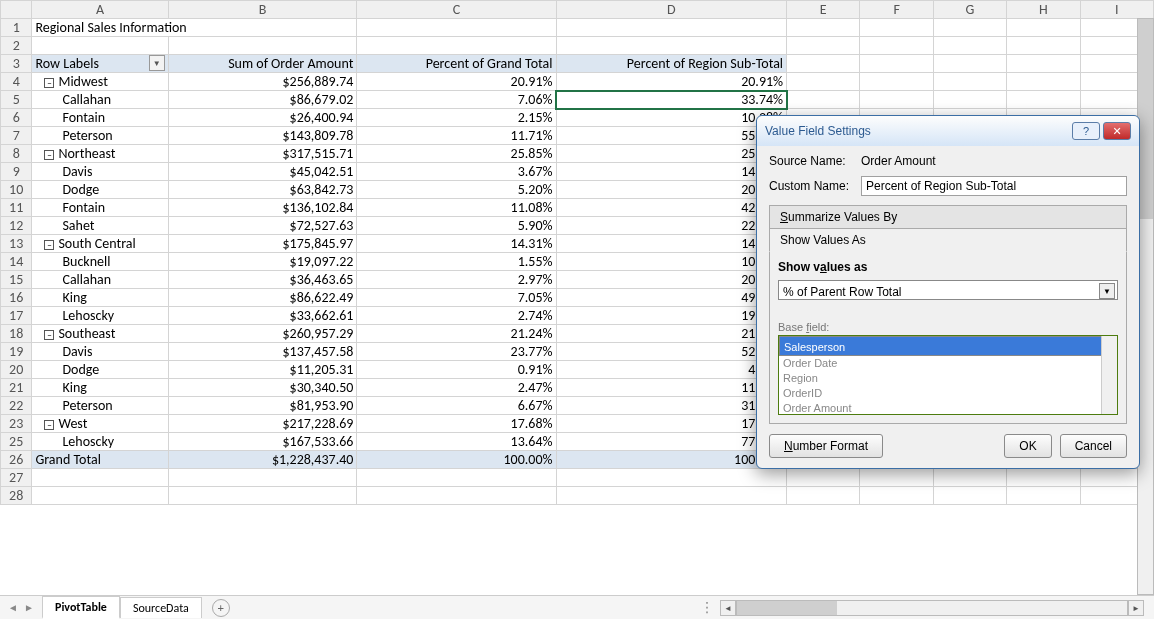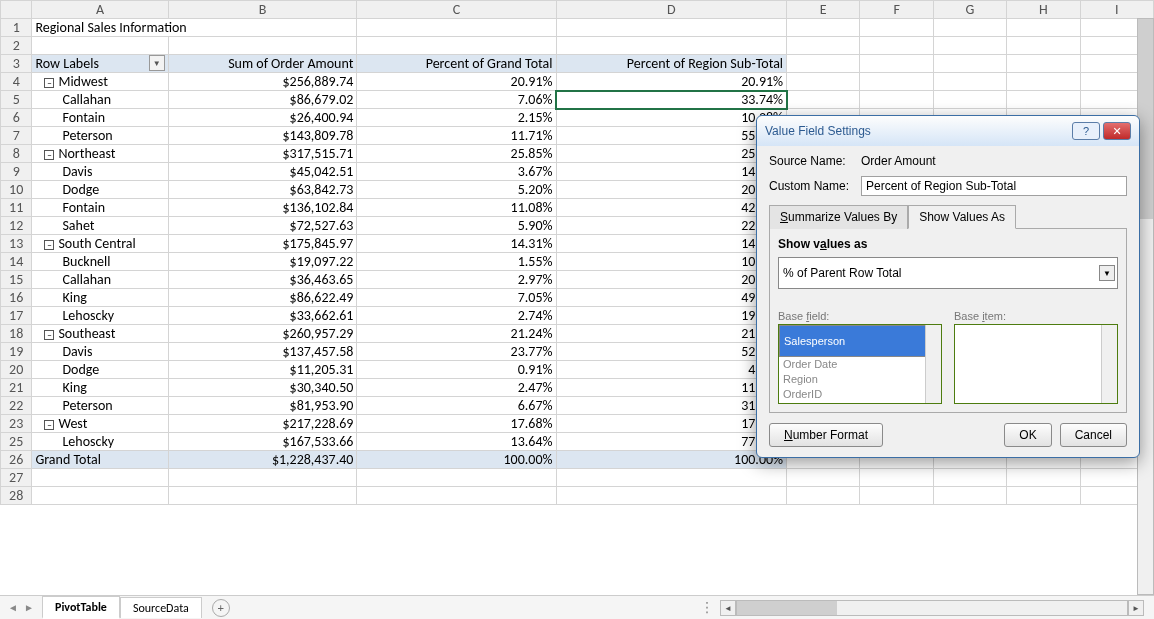--- a/index.html
+++ b/index.html
@@ -38,25 +38,25 @@
   .dlg-title { background:linear-gradient(#fdfdfd,#d5e5f7); padding:6px 8px; border-radius:6px 6px 0 0; display:flex; align-items:center; justify-content:space-between;}
   .dlg-title .t { color:#2c5a90; font-weight:normal; }
   .dlg-title .btns { display:flex; gap:3px;}
   .dlg-title .hbtn { width:28px; height:18px; border:1px solid #5b7da8; border-radius:3px; display:flex; align-items:center; justify-content:center; font-size:11px;}
   .dlg-title .help { background:#e8f0fb; color:#2c5a90;}
   .dlg-title .close { background:linear-gradient(#e36f6f,#c02a2a); color:#fff;}
   .dlg-body { padding:8px 12px 0; }
   .row { display:flex; align-items:center; margin-bottom:8px; gap:6px;}
   .row .lbl { width:86px; }
   .row input[type=text]{ flex:1; height:20px; border:1px solid #a0a0a0; padding:0 4px; font-size:12px; background:#fff;}
-  .tabs { display:flex; margin-top:4px; position:relative;}
+  .tabs { display:flex; margin-top:4px; position:relative;flex-direction:column;}
   .tabs .dtab { padding:4px 10px; border:1px solid #aaa; background:#e4e4e4; border-bottom:none; font-size:12px; cursor:pointer; position:relative; top:1px;}
   .tabs .dtab.on { background:#f0f0f0; border-bottom:1px solid #f0f0f0; z-index:2;}
   .tab-panel { border:1px solid #aaa; padding:8px; background:#f0f0f0; }
-  .sel { width:100%; height:32px; border:1px solid #888; background:#fff; display:flex; align-items:center; justify-content:space-between; padding:0 2px 0 4px;}
+  .sel { width:100%; height:20px; border:1px solid #888; background:#fff; display:flex; align-items:flex-end; justify-content:space-between; padding:0 2px 0 4px;}
   .sel .arrow{width:16px;height:16px;border:1px solid #888;display:flex;align-items:center;justify-content:center;font-size:8px;background:#eee;}
   .two-col{display:flex; gap:12px; margin-top:21px;}
   .two-col .col{flex:1;}
   .two-col .col .hdr{color:#777; font-size:11px; margin-bottom:2px;}
   .listbox{height:80px;border:1px solid #4d7c0f;background:#fff;overflow:hidden;position:relative;}
   .listbox.disabled{color:#888;}
   .listbox .item{padding:1px 4px;font-size:11px;line-height:13px;}
   .listbox .item.sel{background:#3a7ad9;color:#fff;}
   .listbox .vsb{position:absolute;right:0;top:0;bottom:0;width:16px;border-left:1px solid #ccc;background:#f0f0f0;}
   .dlg-footer{display:flex;justify-content:space-between;align-items:center;padding:10px 12px;}
@@ -447,26 +447,20 @@
           <div class="hdr">Base <span class="u">f</span>ield:</div>
           <div class="listbox disabled" id="basefield">
               <div class="item sel">Salesperson</div>
               <div class="item">Order Date</div>
               <div class="item">Region</div>
               <div class="item">OrderID</div>
               <div class="item">Order Amount</div>
               <div class="vsb"></div>
             </div>
         </div>
-        <div class="col">
-          <div class="hdr">Base <span class="u">i</span>tem:</div>
-          <div class="listbox disabled">
-              <div class="vsb"></div>
-            </div>
-        </div>
       </div>
     </div>
   </div>
   <div class="dlg-footer">
     <button><span class="u">N</span>umber Format</button>
     <div class="okcancel">
       <button>OK</button>
       <button>Cancel</button>
     </div>
   </div>

